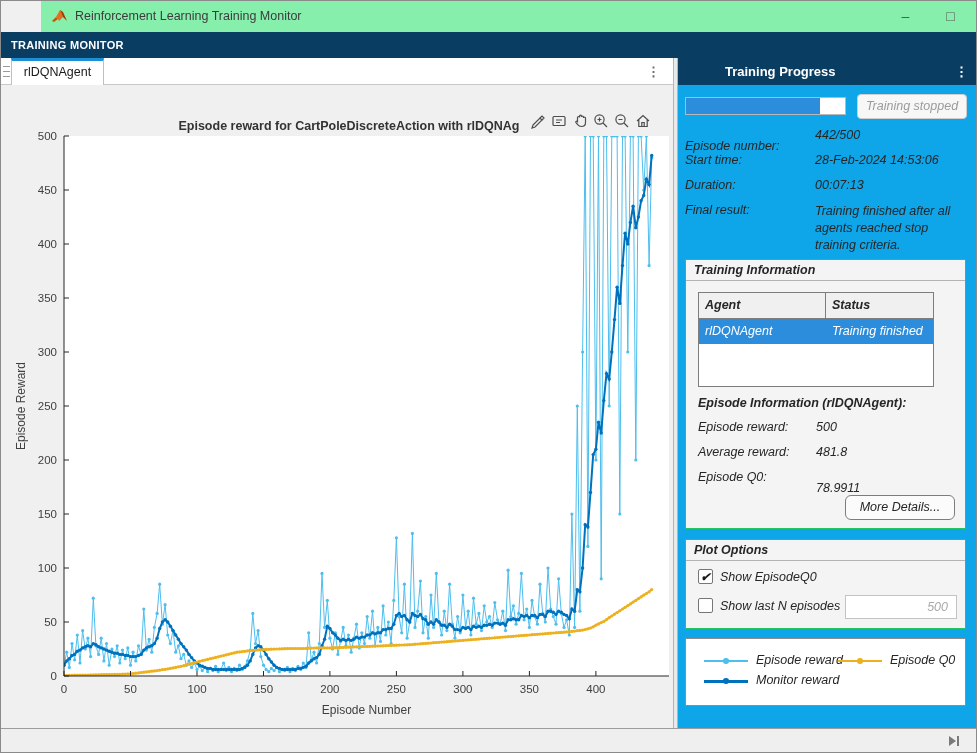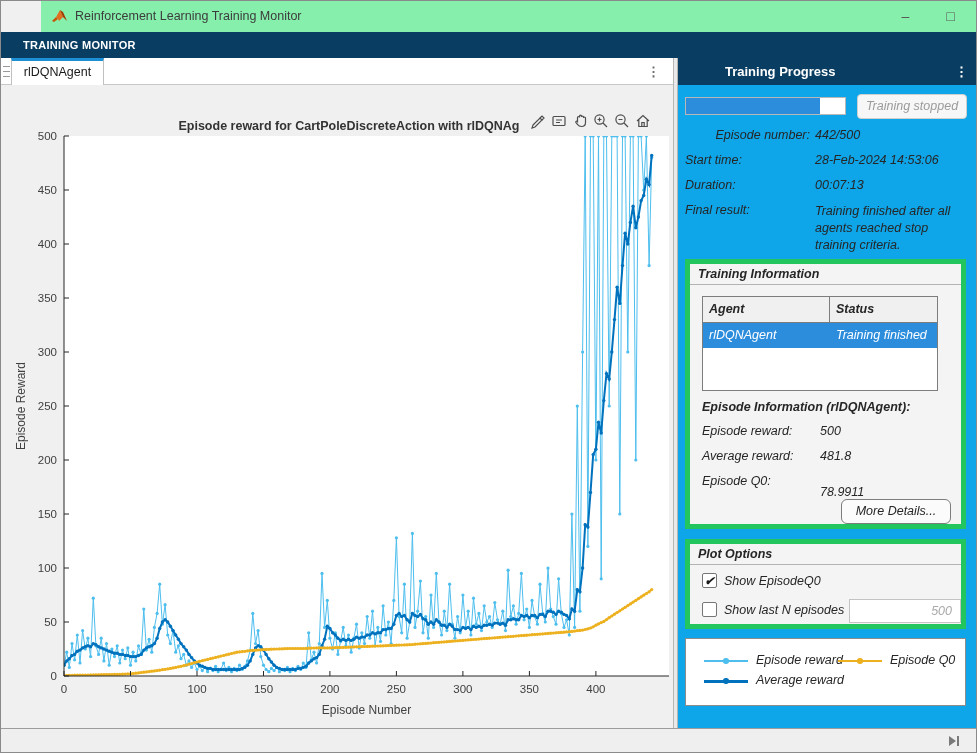--- a/index.html
+++ b/index.html
@@ -7,21 +7,21 @@
   .window{position:relative;width:977px;height:753px;background:#f0f0f0;border:1px solid #8a8a8a;
     font-family:"Liberation Sans",sans-serif;font-size:12.5px;color:#262626;overflow:hidden;}
   .abs{position:absolute;}
   
   .titlebar{left:0;top:0;width:977px;height:31px;background:#86efac;margin-left:40px;}
   .apptitle{left:34px;top:0;height:31px;line-height:31px;color:#3c3c3c;font-size:12.5px;}
   .winbtns{right:0;top:0;height:31px;display:flex;}
   .winbtn{width:45px;height:31px;line-height:30px;text-align:center;color:#5a5a5a;font-size:14px;}
   
   .ribbon{left:0;top:31px;width:977px;height:26px;background:#0a3d62;}
-  .ribbon-label{left:10px;top:0;height:26px;line-height:26px;color:#fff;font-weight:bold;font-size:11px;letter-spacing:.3px;margin-left:12px;}
+  .ribbon-label{left:10px;top:0;height:26px;line-height:26px;color:#fff;font-weight:bold;font-size:11px;letter-spacing:.3px;}
   
   .tabstrip{left:0;top:57px;width:672px;height:27px;background:#fff;border-bottom:1px solid #c8c8c8;}
   .grip{left:2px;top:8px;width:7px;height:11px;border-top:1.5px solid #9a9a9a;border-bottom:1.5px solid #9a9a9a;}
   .grip:before{content:'';position:absolute;left:0;top:3.5px;width:7px;height:1.5px;background:#9a9a9a;}
   .tab{left:10px;top:0;width:93px;height:27px;background:#fff;border-top:3px solid #1d8fd4;
     border-left:1px solid #c0c0c0;border-right:1px solid #c0c0c0;text-align:center;line-height:22px;font-size:12.5px;color:#1a1a1a;}
   .dots{color:#6e6e6e;font-size:13px;font-weight:bold;line-height:27px;}
   .tabstrip-dots{left:646px;top:0;}
   
   .splitter{left:672px;top:57px;width:5px;height:670px;background:#e9e9e9;border-left:1px solid #b5b5b5;border-right:1px solid #b5b5b5;}
@@ -35,21 +35,21 @@
   .axtools{left:528px;top:27px;height:20px;display:flex;gap:3px;}
   .axtools svg{display:block;}
   
   .rcontent{left:677px;top:84px;width:300px;height:643px;background:#0ea5e9;font-style:italic;}
   .pbar{left:7px;top:12px;width:161px;height:18px;background:#fff;border:1px solid #b8b8b8;}
   .pbar-fill{height:100%;background:#2d8ddd;}
   .stopped-btn{left:179px;top:9px;width:110px;height:25px;border:1px solid #cfcfcf;border-radius:4px;
     color:#9b9b9b;background:#f7f7f7;text-align:center;line-height:23px;font-size:12.5px;}
   .inforow-label{left:7px;width:125px;}
   .inforow-value{left:137px;width:152px;}
-  .groupbox{border:5px solid #22c55e;background:#f4f4f4;}
+  .groupbox{border:1px solid #22c55e;background:#f4f4f4;}
   .gb-title{left:0;top:0;width:100%;height:21px;line-height:21px;padding-left:8px;font-weight:bold;border-bottom:1px solid #b3b3b3;}
   .ti-box{left:7px;top:174px;width:281px;height:270px;}
   .table{left:12px;top:32px;width:236px;height:95px;background:#fff;border:1px solid #7d7d7d;}
   .th{height:26px;background:#f0f0f0;font-weight:bold;border-bottom:1px solid #7d7d7d;display:flex;}
   .tc-agent{width:127px;padding:5px 6px 0 6px;border-right:1px solid #7d7d7d;}
   .tc-status{width:107px;padding:5px 6px 0 6px;}
   .trow{height:25px;background:#2d8ddd;color:#fff;display:flex;}
   .trow .tc-agent{border-right:1px solid #2d8ddd;}
   .ep-title{left:12px;top:136px;font-weight:bold;}
   .ep-label{left:12px;}
@@ -874,21 +874,21 @@
     </div>
   </div>
 
   <div class="abs rcontent">
 
     <div class="abs pbar">
       <div class="pbar-fill" id="pfill" style="width: 84%;"></div>
     </div>
     <div class="abs stopped-btn">Training stopped</div>
 
-    <div class="abs inforow-label" style="top:43px;text-align:right;">Episode number:</div>
+    <div class="abs inforow-label" style="top:54px;">Episode number:</div>
     <div class="abs inforow-value" style="top:43px;">442/500</div>
     <div class="abs inforow-label" style="top:68px;">Start time:</div>
     <div class="abs inforow-value" style="top:68px;">28-Feb-2024 14:53:06</div>
     <div class="abs inforow-label" style="top:93px;">Duration:</div>
     <div class="abs inforow-value" style="top:93px;">00:07:13</div>
     <div class="abs inforow-label" style="top:118px;">Final result:</div>
     <div class="abs inforow-value" style="top:118px;line-height:17px;">Training finished after all agents reached stop training criteria.</div>
 
     <div class="abs groupbox ti-box">
       <div class="abs gb-title">Training Information</div>
@@ -918,21 +918,21 @@
       <div class="abs" style="left:34px;top:30px;">Show EpisodeQ0</div>
       <span class="abs cb" style="left:12px;top:58px;"></span>
       <div class="abs" style="left:34px;top:59px;">Show last N episodes</div>
       <div class="abs ninput">500</div>
     </div>
 
     <div class="abs legend-box">
       <span class="legend-sample" style="left: 18px; top: 21px; background: rgb(77, 190, 238);"></span>
       <span class="legend-label" style="left:70px;top:14px;">Episode reward</span>
       <span class="legend-sample" style="left: 18px; top: 41px; background: rgb(0, 114, 189); height: 2.5px;"></span>
-      <span class="legend-label" style="left:70px;top:34px;">Average reward</span>
+      <span class="legend-label" style="left:70px;top:34px;">Monitor reward</span>
       <span class="legend-sample" style="left: 152px; top: 21px; background: rgb(237, 177, 32);"></span>
       <span class="legend-label" style="left:204px;top:14px;">Episode Q0</span>
     </div>
   </div>
 
   <div class="abs statusbar">
     <span class="abs expander">
       <svg width="16" height="14" viewBox="0 0 16 14">
           <polygon points="3,2 10,7 3,12" fill="#7a7a7a"></polygon>
           <rect x="11" y="2" width="2" height="10" fill="#7a7a7a"></rect>

